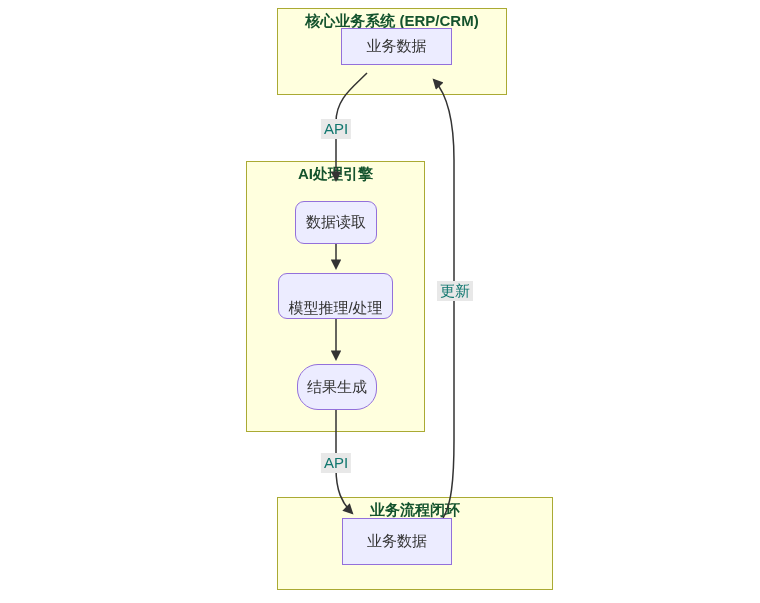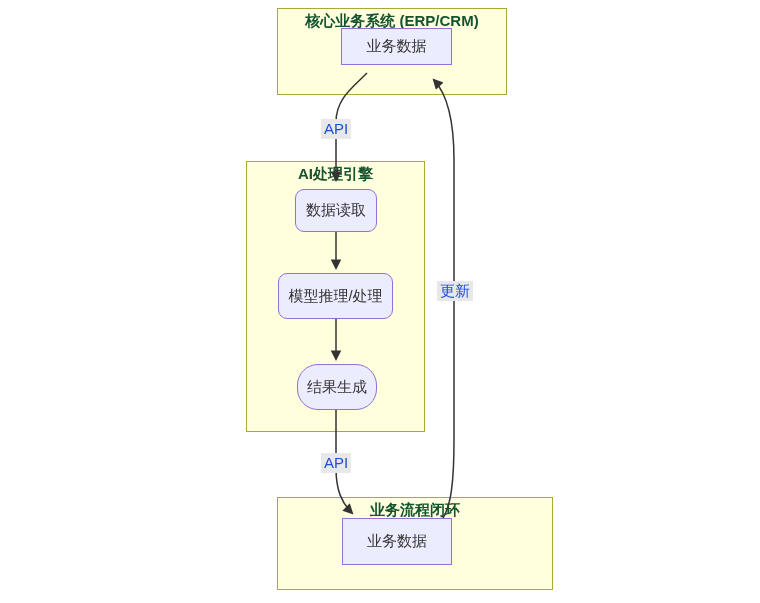--- a/index.html
+++ b/index.html
@@ -62,31 +62,31 @@
     justify-content: center;
     font-size: 15px;
     color: #333333;
     z-index: 3;
     white-space: nowrap;
   }
   .node.rounded { border-radius: 9px; }
   .node.rect    { border-radius: 0; }
 
   #node-biz-data    { left: 341px; top: 28px;  width: 111px; height: 37px; }
-  #node-data-read   { left: 295px; top: 189px; width: 82px;  height: 43px; }
-  #node-model-infer { left: 278px; top: 273px; width: 115px; height: 46px; }
+  #node-data-read   { left: 295px; top: 201px; width: 82px;  height: 43px; }
+  #node-model-infer { left: 278px; top: 273px; width: 115px; height: 46px; align-items: flex-end; }
   #node-result-gen  { left: 297px; top: 364px; width: 80px;  height: 46px; border-radius: 21px; }
   #node-data-write  { left: 342px; top: 518px; width: 110px; height: 47px; }
 
   
   .edge-label {
     position: absolute;
     transform: translate(-50%, -50%);
     background: #e8e8e8;
-    color: #1d4ed8;
+    color: #0f766e;
     font-size: 15px;
     line-height: 1.2;
     padding: 1px 3px;
     z-index: 4;
     white-space: nowrap;
   }
   #edge-label-api-top    { left: 336px; top: 129px; }
   #edge-label-update     { left: 455px; top: 291px; }
   #edge-label-api-bottom { left: 336px; top: 463px; }
 </style>

